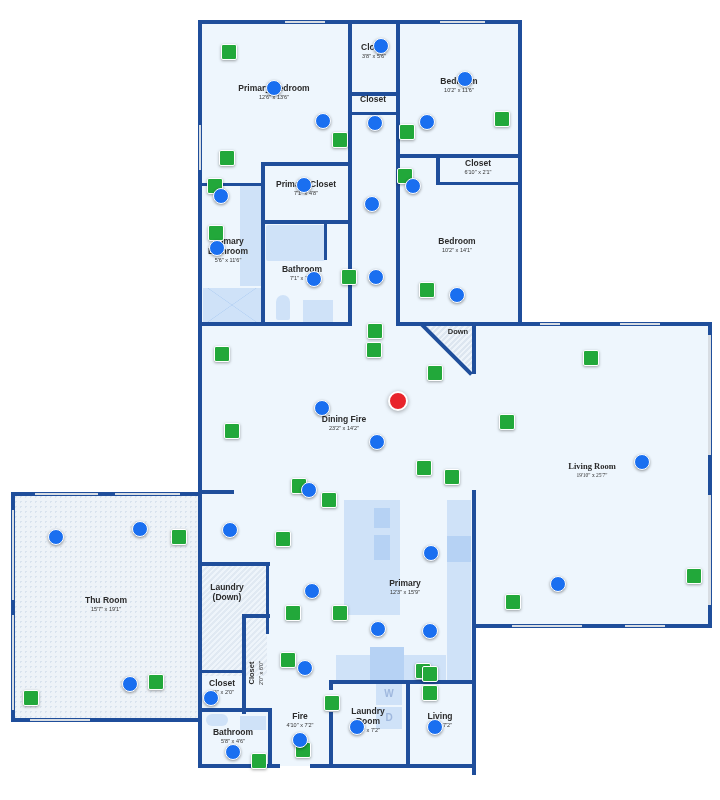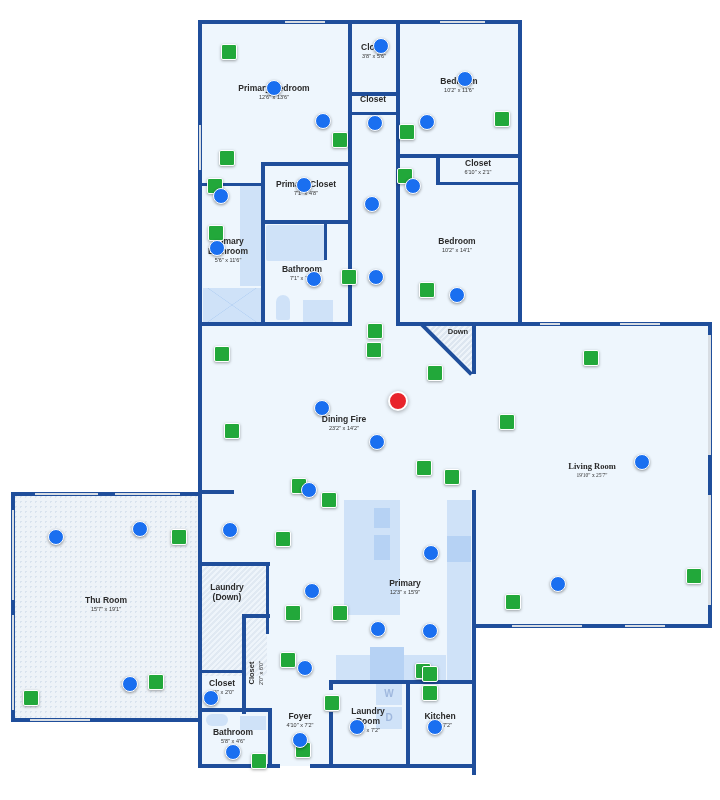--- a/index.html
+++ b/index.html
@@ -141,23 +141,23 @@
   <div class="label" style="left:457px;top:236px;"><span>Bedroom</span><span class="dim">10'2" x 14'1"</span></div>
   <div class="label" style="left:458px;top:327px;font-size:7.5px;"><span>Down</span></div>
   <div class="label" style="left:344px;top:414px;"><span>Dining Fire</span><span class="dim">23'2" x 14'2"</span></div>
   <div class="label" style="left:592px;top:461px;font-family:Liberation Serif, serif;"><span>Living Room</span><span class="dim">19'10" x 25'7"</span></div>
   <div class="label" style="left:106px;top:595px;"><span>Thu Room</span><span class="dim">15'7" x 19'1"</span></div>
   <div class="label" style="left:405px;top:578px;"><span>Primary</span><span class="dim">12'3" x 15'9"</span></div>
   <div class="label" style="left:227px;top:582px;white-space:normal;width:42px;"><span>Laundry (Down)</span></div>
   <div class="label" style="left:256px;top:664px;transform:translateX(-50%) rotate(-90deg);font-size:7.5px;"><span>Closet</span><span class="dim">2'0" x 6'0"</span></div>
   <div class="label" style="left:222px;top:678px;"><span>Closet</span><span class="dim">3'6" x 2'0"</span></div>
   <div class="label" style="left:233px;top:727px;"><span>Bathroom</span><span class="dim">5'8" x 4'6"</span></div>
-  <div class="label" style="left:300px;top:711px;"><span>Foyer</span><span class="dim">4'10" x 7'2"</span></div>
+  <div class="label" style="left:300px;top:711px;"><span>Fire</span><span class="dim">4'10" x 7'2"</span></div>
   <div class="label" style="left:368px;top:706px;white-space:normal;width:50px;"><span>Laundry Room</span><span class="dim">6'0" x 7'2"</span></div>
-  <div class="label" style="left:440px;top:711px;"><span>Kitchen</span><span class="dim">5'6" x 7'2"</span></div>
+  <div class="label" style="left:440px;top:711px;"><span>Living</span><span class="dim">5'6" x 7'2"</span></div>
 
   <div id="markers">
       <div class="marker-sq" style="left: 229px; top: 52px;"></div>
       <div class="marker-sq" style="left: 340px; top: 140px;"></div>
       <div class="marker-sq" style="left: 407px; top: 132px;"></div>
       <div class="marker-sq" style="left: 502px; top: 119px;"></div>
       <div class="marker-sq" style="left: 227px; top: 158px;"></div>
       <div class="marker-sq" style="left: 215px; top: 186px;"></div>
       <div class="marker-sq" style="left: 405px; top: 176px;"></div>
       <div class="marker-sq" style="left: 216px; top: 233px;"></div>

